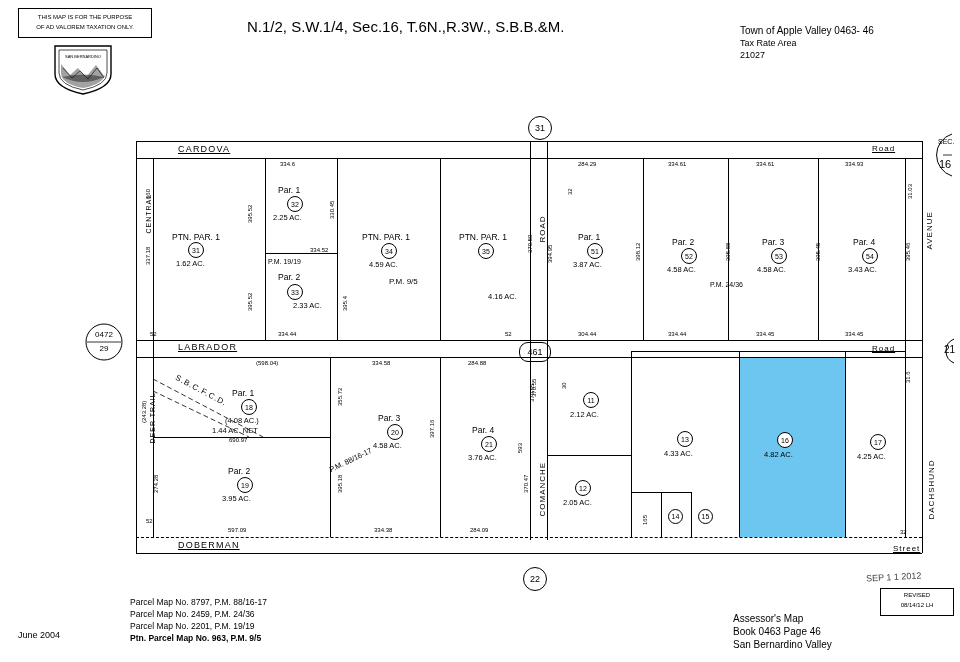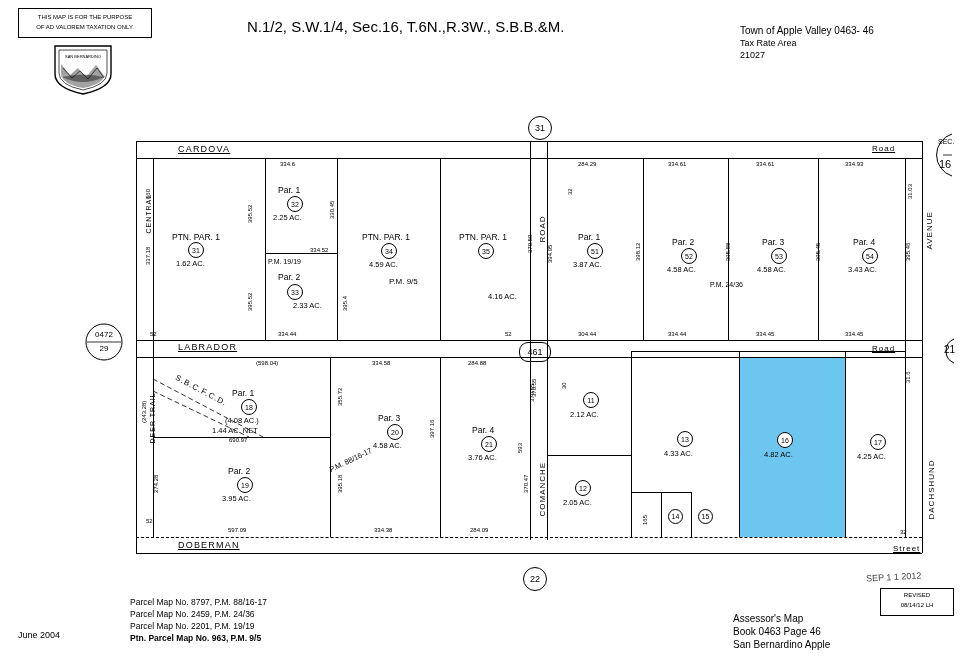--- a/index.html
+++ b/index.html
@@ -273,20 +273,20 @@
 <div class="acre" style="left:857px;top:452px;">4.25 AC.</div>
 
 <div class="abs" style="left:18px;top:630px;font-size:9px;">June 2004</div>
 <div class="abs" style="left:130px;top:597px;font-size:8.5px;">Parcel Map No. 8797, P.M. 88/16-17</div>
 <div class="abs" style="left:130px;top:609px;font-size:8.5px;">Parcel Map No. 2459, P.M. 24/36</div>
 <div class="abs" style="left:130px;top:621px;font-size:8.5px;">Parcel Map No. 2201, P.M. 19/19</div>
 <div class="abs" style="left:130px;top:633px;font-size:8.5px;font-weight:bold;">Ptn. Parcel Map No. 963, P.M. 9/5</div>
 
 <div class="abs" style="left:733px;top:613px;font-size:10px;">Assessor's Map</div>
 <div class="abs" style="left:733px;top:626px;font-size:10px;">Book 0463 Page 46</div>
-<div class="abs" style="left:733px;top:639px;font-size:10px;">San Bernardino Apple</div>
+<div class="abs" style="left:733px;top:639px;font-size:10px;">San Bernardino Valley</div>
 
 <div class="box" style="left:880px;top:588px;width:72px;height:26px;">
   <div class="abs tiny ctr" style="left:0;top:3px;width:72px;">REVISED</div>
   <div class="abs tiny ctr" style="left:0;top:13px;width:72px;">08/14/12 LH</div>
 </div>
 
 <div class="abs" style="left:866px;top:572px;font-size:9px;color:#444;transform:rotate(-3deg);">SEP 1 1 2012</div>
 
 </body></html>

